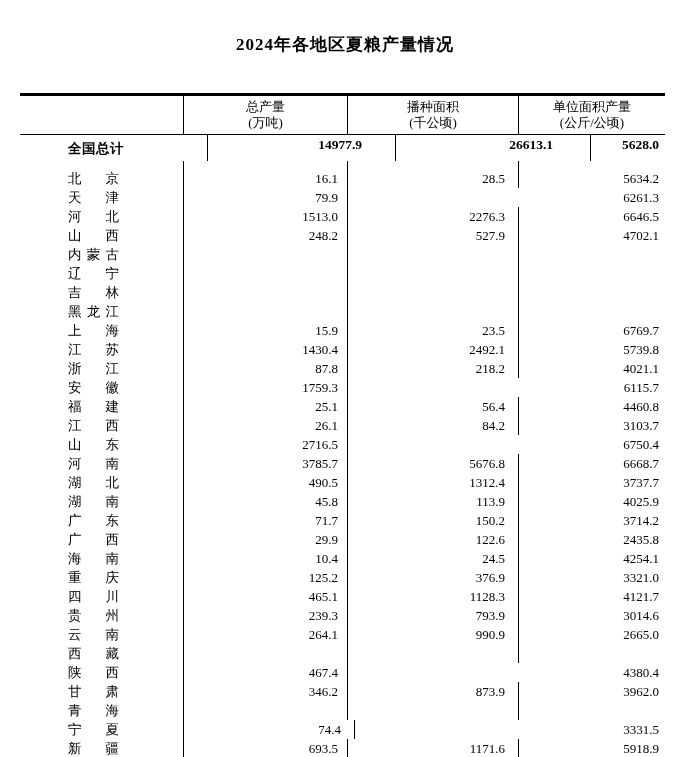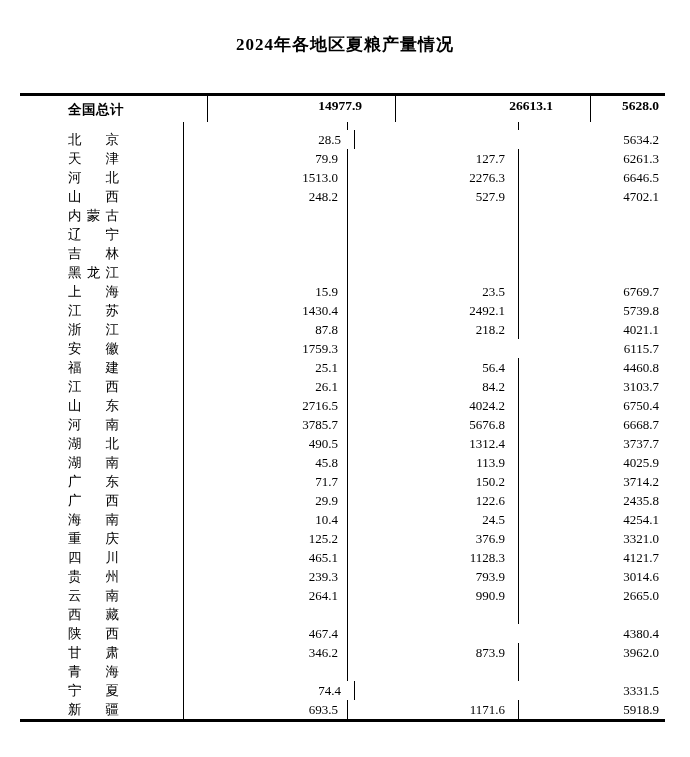--- a/index.html
+++ b/index.html
@@ -89,20 +89,35 @@
   .c4.num-cell { padding-right: 6px; }
   .total-row .num-cell { font-size: 13.5px; }
 </style>
 </head>
 <body>
 
 <div class="page-title">2024年各地区夏粮产量情况</div>
 
 <div class="grain-table">
 
+  <div class="trow header-row">
+    <div class="c1"></div>
+    <div class="c2 header-cell">
+      <span>总产量</span>
+      <span>(万吨)</span>
+    </div>
+    <div class="c3 header-cell">
+      <span>播种面积</span>
+      <span>(千公顷)</span>
+    </div>
+    <div class="c4 header-cell">
+      <span>单位面积产量</span>
+      <span>(公斤/公顷)</span>
+    </div>
+  </div>
 
   <div class="trow total-row">
     <div class="c1 name-cell">
       <span class="total-name">全国总计</span>
     </div>
     <div class="c2 num-cell">14977.9</div>
     <div class="c3 num-cell">26613.1</div>
     <div class="c4 num-cell">5628.0</div>
   </div>
 
@@ -114,33 +129,33 @@
   </div>
 
   <div id="table-body">
   <div class="trow data-row">
     <div class="c1 name-cell">
       <span class="region-name">
             <span>北</span>
             <span>京</span>
           </span>
     </div>
+    <div class="c2 num-cell">16.1</div>
     <div class="c3 num-cell">28.5</div>
     <div class="c4 num-cell">5634.2</div>
   </div>
 
   <div class="trow data-row">
     <div class="c1 name-cell">
       <span class="region-name">
             <span>天</span>
             <span>津</span>
           </span>
     </div>
     <div class="c2 num-cell">79.9</div>
-    <div class="c3 num-cell">127.7</div>
     <div class="c4 num-cell">6261.3</div>
   </div>
 
   <div class="trow data-row">
     <div class="c1 name-cell">
       <span class="region-name">
             <span>河</span>
             <span>北</span>
           </span>
     </div>
@@ -283,21 +298,20 @@
   </div>
 
   <div class="trow data-row">
     <div class="c1 name-cell">
       <span class="region-name">
             <span>山</span>
             <span>东</span>
           </span>
     </div>
     <div class="c2 num-cell">2716.5</div>
-    <div class="c3 num-cell">4024.2</div>
     <div class="c4 num-cell">6750.4</div>
   </div>
 
   <div class="trow data-row">
     <div class="c1 name-cell">
       <span class="region-name">
             <span>河</span>
             <span>南</span>
           </span>
     </div>

